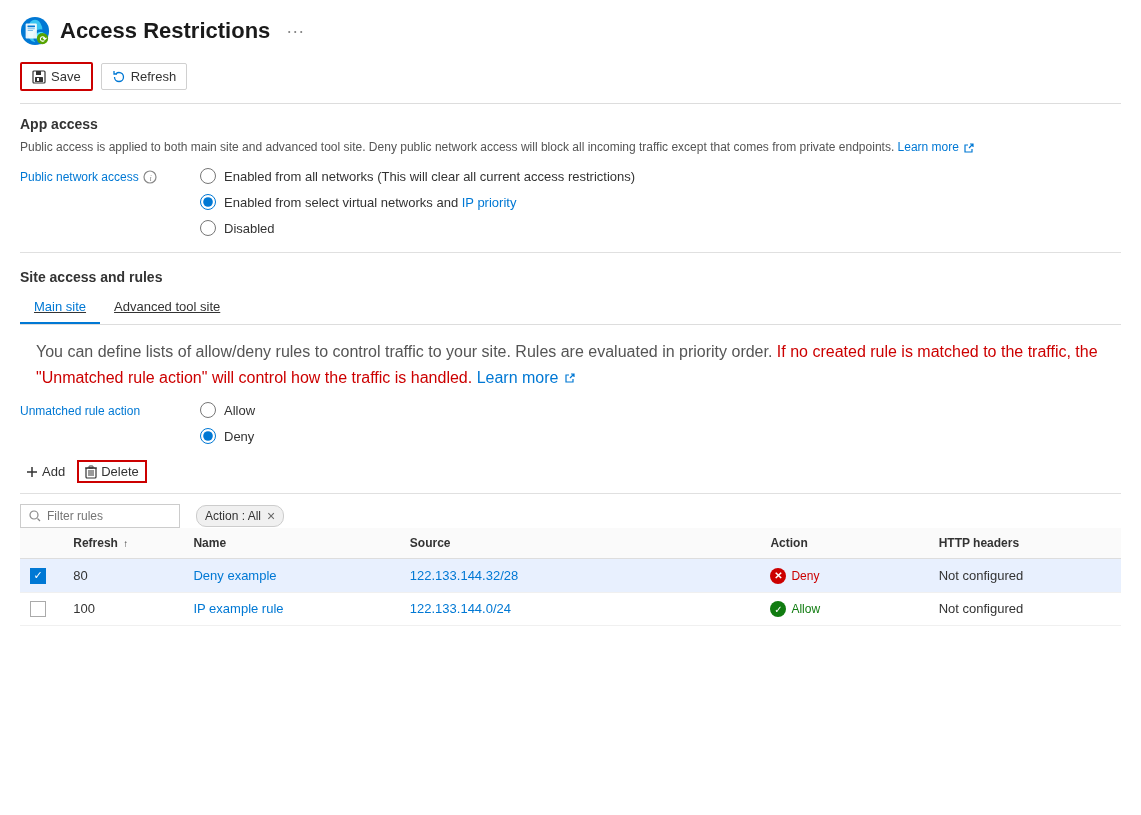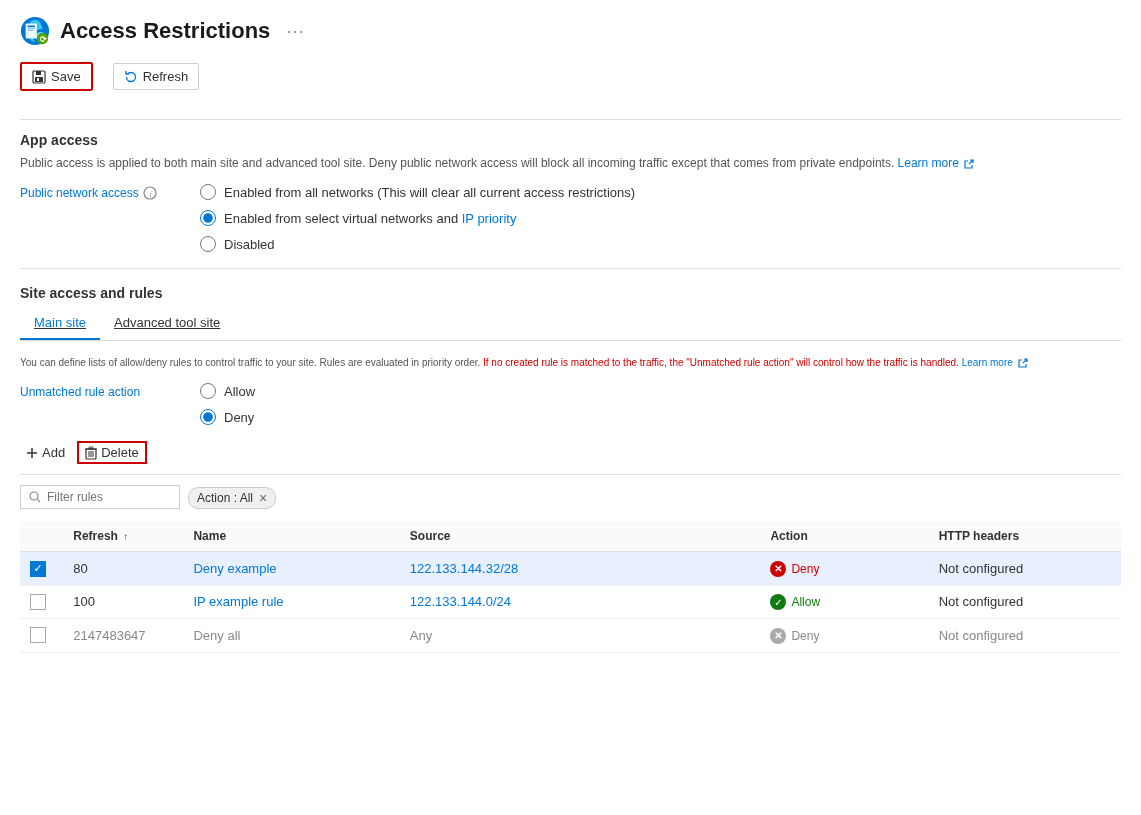--- a/index.html
+++ b/index.html
@@ -4,49 +4,49 @@
   <style>
     * { box-sizing: border-box; margin: 0; padding: 0; }
     body { font-family: 'Segoe UI', Arial, sans-serif; font-size: 13px; color: #333; background: #fff; }
     
     .page { padding: 16px 20px; max-width: 1141px; }
     
     .header { display: flex; align-items: center; gap: 10px; margin-bottom: 16px; }
     .header-title { font-size: 22px; font-weight: 600; color: #1a1a1a; }
     .header-dots { font-size: 18px; color: #888; margin-left: 6px; cursor: pointer; }
     
-    .toolbar { display: flex; align-items: center; gap: 20px; margin-bottom: 12px; padding-bottom: 28px; border-bottom: 1px solid #ddd; }
+    .toolbar { display: flex; align-items: center; gap: 8px; margin-bottom: 12px; padding-bottom: 12px; border-bottom: 1px solid #ddd; }
     .toolbar-btn { display: flex; align-items: center; gap: 5px; padding: 5px 10px; border: 1px solid #d0d0d0; background: #fff; cursor: pointer; font-size: 13px; color: #333; border-radius: 2px; }
     .toolbar-btn.save-btn { border: 2px solid #c00; }
     
     .section-title { font-size: 14px; font-weight: 600; margin-bottom: 6px; }
     .info-text { font-size: 12px; color: #555; margin-bottom: 12px; line-height: 1.5; }
     .info-text a { color: #0078d4; text-decoration: none; }
     
     .field-row { display: flex; align-items: flex-start; gap: 20px; margin-bottom: 10px; }
     .field-label { display: flex; align-items: center; gap: 4px; color: #0078d4; font-size: 12px; min-width: 160px; padding-top: 2px; }
     .radio-group { display: flex; flex-direction: column; gap: 10px; }
     .radio-option { display: flex; align-items: center; gap: 8px; font-size: 13px; cursor: pointer; }
     .radio-option input[type="radio"] { width: 16px; height: 16px; accent-color: #0078d4; cursor: pointer; }
     
     .section-divider { border: none; border-top: 1px solid #e0e0e0; margin: 16px 0; }
     
     .tabs { display: flex; gap: 0; margin-bottom: 14px; border-bottom: 1px solid #ddd; text-decoration: underline; }
     .tab { padding: 8px 14px; font-size: 13px; cursor: pointer; color: #333; border-bottom: 2px solid transparent; }
     .tab.active { color: #0078d4; border-bottom: 2px solid #0078d4; font-weight: 500; }
     
-    .rules-info { font-size: 10px; color: #555; margin-bottom: 12px; line-height: 1.6; }
+    .rules-info { font-size: 16px; color: #555; margin-bottom: 12px; line-height: 1.6; margin-left: 16px; }
     .rules-info .red-text { color: #c00; }
     .rules-info a { color: #0078d4; text-decoration: none; }
     
     .add-delete-row { display: flex; align-items: center; gap: 6px; margin-bottom: 10px; padding-bottom: 10px; border-bottom: 1px solid #e0e0e0; }
     .add-btn, .delete-btn { display: flex; align-items: center; gap: 4px; background: none; border: none; cursor: pointer; font-size: 13px; color: #333; padding: 4px 6px; }
     .delete-btn-wrap { border: 2px solid #c00; padding: 2px 6px; display: flex; align-items: center; gap: 4px; cursor: pointer; }
     
-    .filter-row { display: flex; align-items: flex-end; gap: 8px; margin-bottom: 12px; }
+    .filter-row { display: flex; align-items: center; gap: 16px; margin-bottom: 0; }
     .filter-input { display: flex; align-items: center; border: 1px solid #ccc; padding: 4px 8px; gap: 6px; width: 160px; }
     .filter-input input { border: none; outline: none; font-size: 12px; width: 120px; }
     .filter-tag { display: flex; align-items: center; gap: 6px; background: #f0f0f0; border: 1px solid #ccc; padding: 3px 8px; font-size: 12px; border-radius: 10px; }
     .filter-tag-x { cursor: pointer; color: #666; font-size: 14px; line-height: 1; }
     
     .rules-table { width: 100%; border-collapse: collapse; }
     .rules-table th { text-align: left; font-size: 12px; font-weight: 600; color: #333; padding: 8px 10px; border-bottom: 1px solid #ddd; background: #fafafa; }
     .rules-table td { padding: 8px 10px; font-size: 13px; border-bottom: 1px solid #f0f0f0; vertical-align: middle; }
     .rules-table tr.selected td { background: #e8f0fe; }
     .col-priority { width: 100px; }
@@ -301,39 +301,16 @@
           <span class="badge badge-allow">
             <span class="circle-check">✓</span>
             <span>Allow</span>
           </span>
         </td>
         <td>
           <span>Not configured</span>
         </td>
       </tr>
 
-      <tr>
-        <td>
-          <div class="checkbox-empty"></div>
-        </td>
-        <td style="color:#888;">
-          <span>2147483647</span>
-        </td>
-        <td style="color:#888;">
-          <span>Deny all</span>
-        </td>
-        <td style="color:#888;">
-          <span>Any</span>
-        </td>
-        <td>
-          <span class="badge badge-deny-dim">
-            <span class="circle-x-dim">✕</span>
-            <span>Deny</span>
-          </span>
-        </td>
-        <td style="color:#888;">
-          <span>Not configured</span>
-        </td>
-      </tr>
     </tbody>
   </table>
 
 </div>
 
 </body></html>

